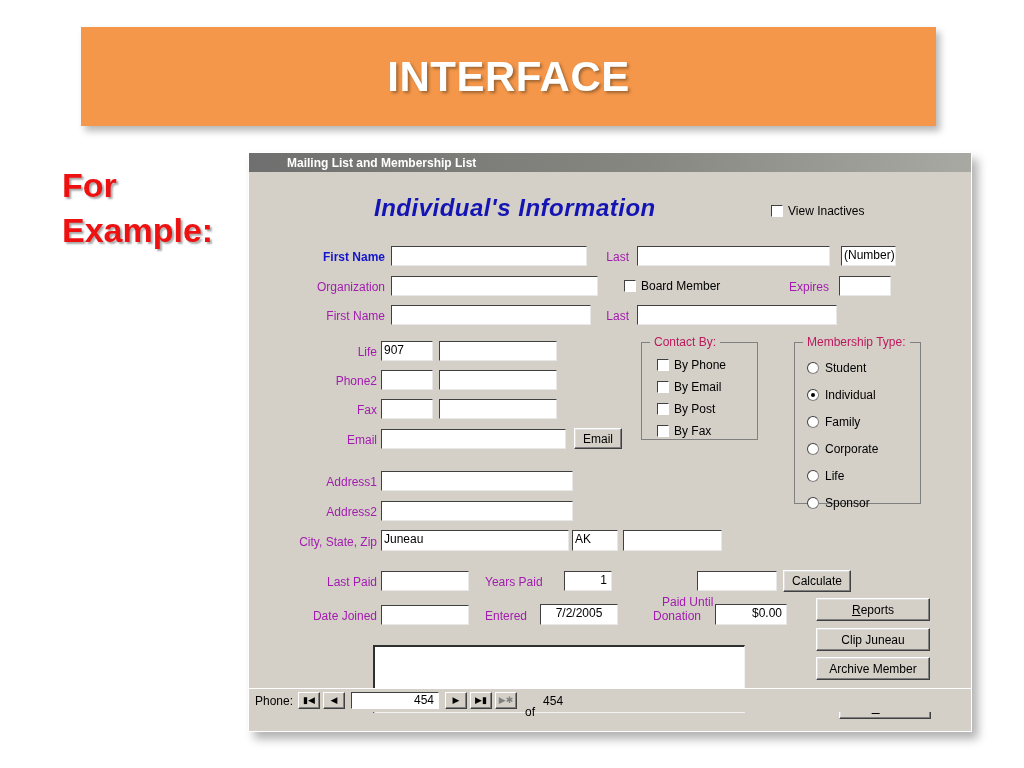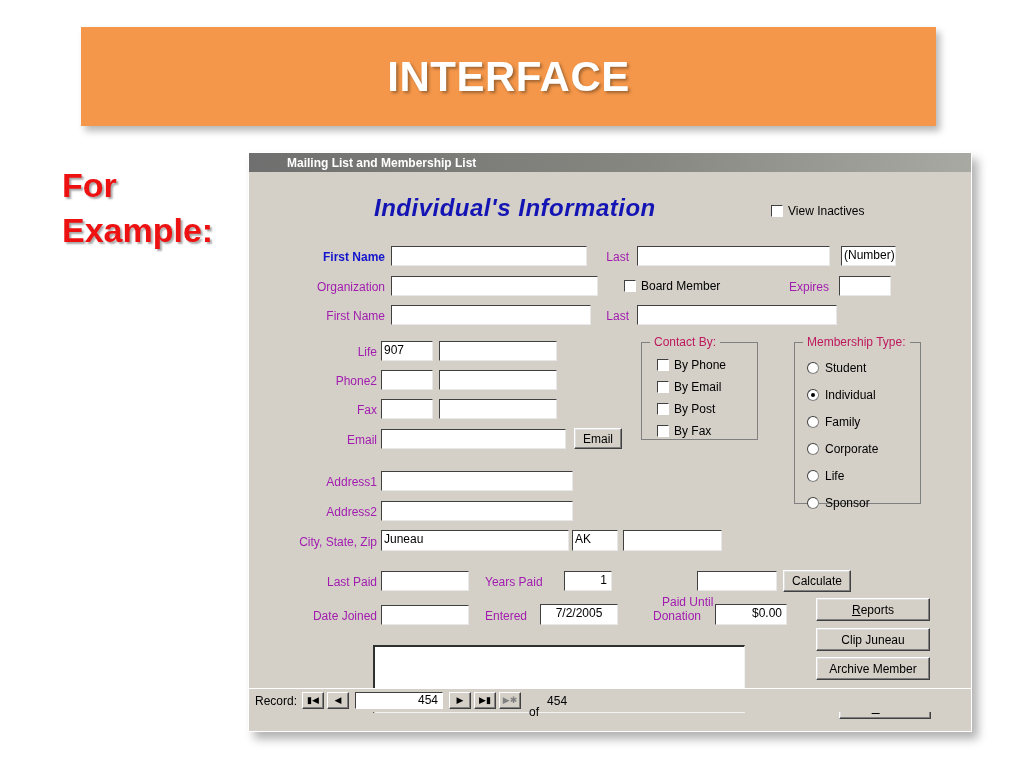--- a/index.html
+++ b/index.html
@@ -394,21 +394,21 @@
           <span>eports</span>
       </div>
       <div class="btn" style="left:567px; top:456px; width:114px; height:23px;">Clip Juneau</div>
       <div class="btn" style="left:567px; top:485px; width:114px; height:23px;">Archive Member</div>
       <div class="btn" style="left:590px; top:524px; width:92px; height:23px;">
         <span style="text-decoration:underline;">B</span>
           <span>ack</span>
       </div>
 
       <div id="recnav">
-        <span id="rec-label">Record:</span>
+        <span id="rec-label">Phone:</span>
         <span class="navbtn">▮◀</span>
         <span class="navbtn">◀</span>
         <span id="rec-input">454</span>
         <span class="navbtn" style="margin-left:6px;">▶</span>
         <span class="navbtn">▶▮</span>
         <span class="navbtn dim">▶✱</span>
         <span id="rec-of">of</span>
         <span id="rec-total">454</span>
       </div>
 

